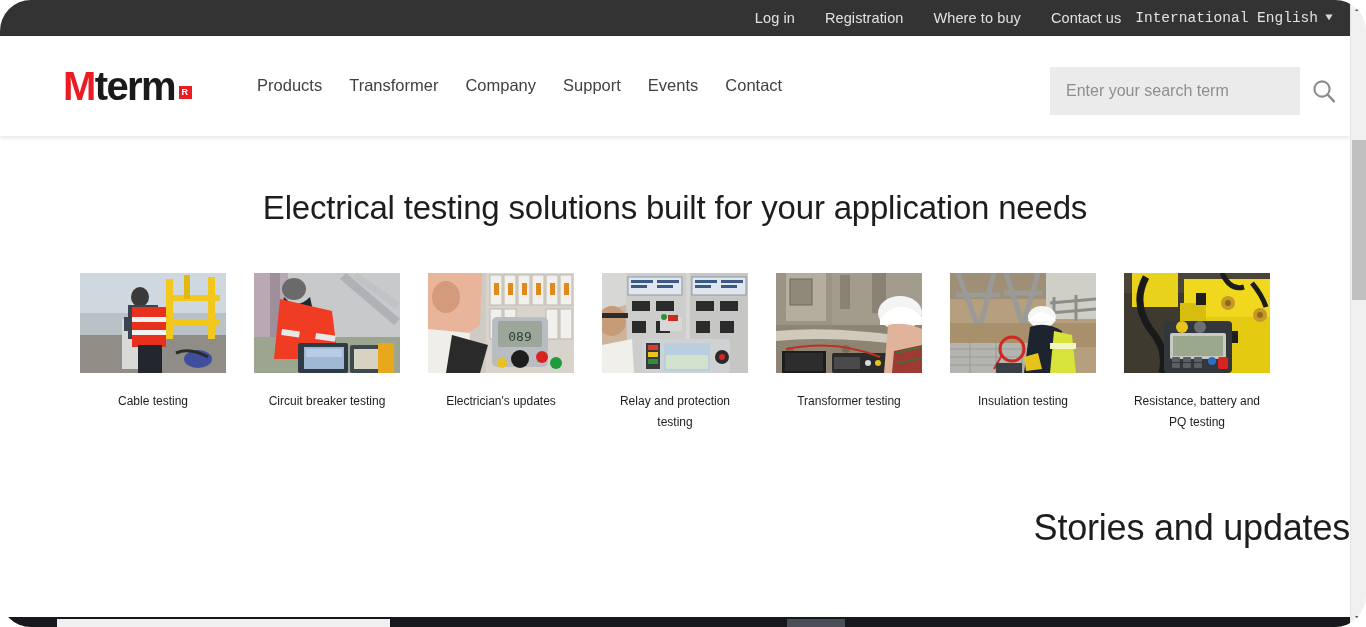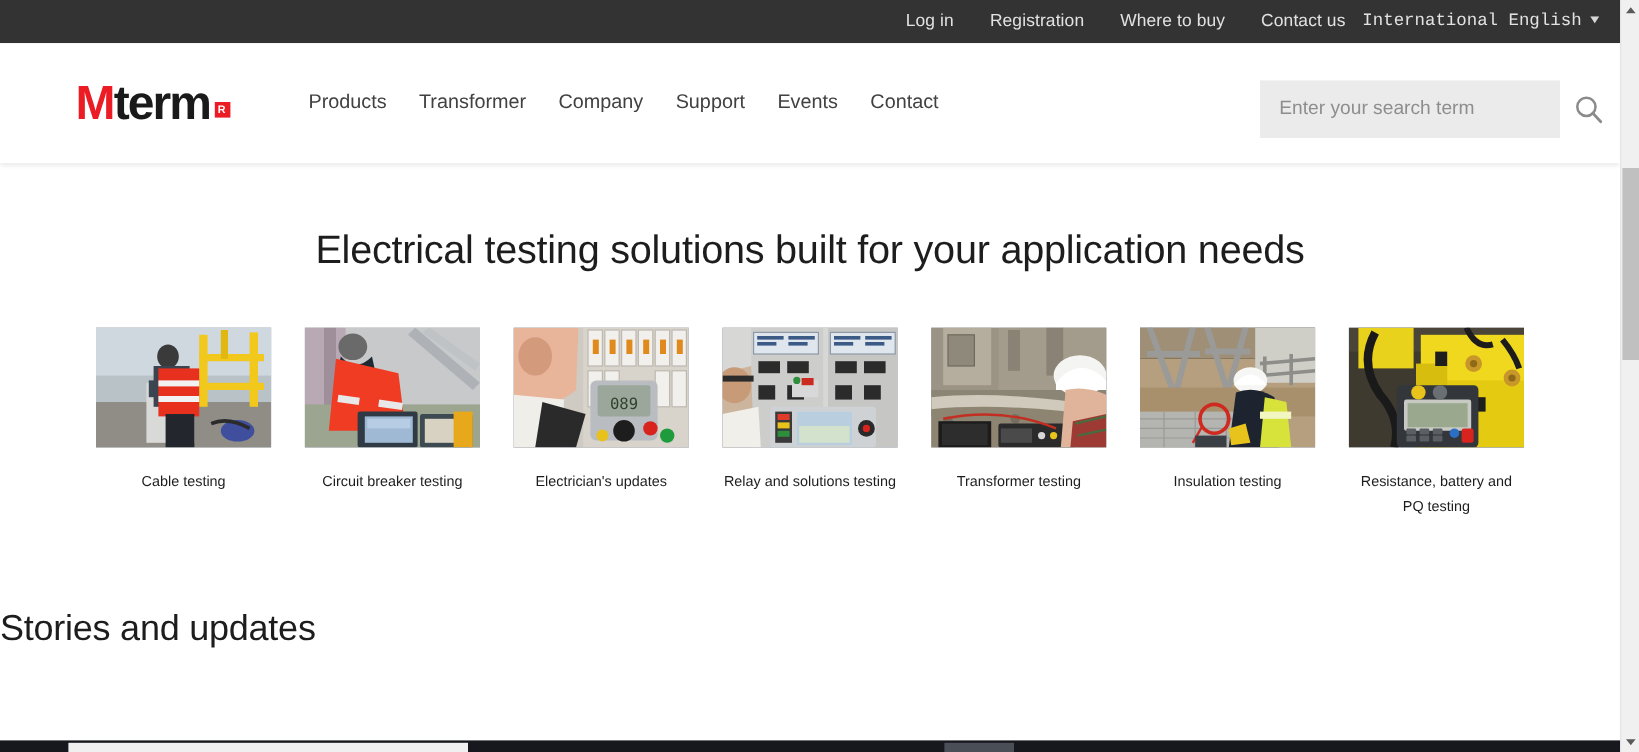--- a/index.html
+++ b/index.html
@@ -13,20 +13,21 @@
     overflow: hidden;
     font-family: "Liberation Sans", sans-serif;
     -webkit-font-smoothing: antialiased;
   }
   .viewport {
     position: relative;
     width: 1366px;
     height: 627px;
     overflow: hidden;
     background: #ffffff;
+    border-radius: 31px;
   }
   .page {
     position: absolute;
     left: 0;
     top: 0;
     width: 1350px;
     height: 627px;
     overflow: hidden;
     background: #ffffff;
   }
@@ -204,22 +205,22 @@
   .tile-thumb svg { display: block; }
   .tile-caption {
     margin-top: 18px;
     text-align: center;
     font-size: 12px;
     line-height: 21px;
     color: #1d1d1d;
   }
 
   .section-title {
-    text-align: left;
-    font-size: 30px;
+    text-align: right;
+    font-size: 36px;
     font-weight: normal;
     color: #1d1d1d;
     margin: 0;
     padding-top: 74px;
     letter-spacing: -0.2px;
   }
 
   
   .next-section {
     position: absolute;
@@ -459,21 +460,21 @@
               <rect x="44" y="70" width="14" height="26" fill="#3a3a3a"></rect>
               <rect x="46" y="72" width="10" height="5" fill="#e03a2a"></rect>
               <rect x="46" y="79" width="10" height="5" fill="#e8c31c"></rect>
               <rect x="46" y="86" width="10" height="5" fill="#2d8f3c"></rect>
               <rect x="62" y="70" width="46" height="28" fill="#b9cfe0"></rect>
               <rect x="64" y="82" width="42" height="14" fill="#d2e2cd"></rect>
               <circle cx="120" cy="84" r="7" fill="#2a2a2a"></circle>
               <circle cx="120" cy="84" r="3" fill="#d8241f"></circle>
             </svg>
           </div>
-          <div class="tile-caption">Relay and solutions testing</div>
+          <div class="tile-caption">Relay and protection testing</div>
         </a>
 
         <a class="tile">
           <div class="tile-thumb">
             <svg width="146" height="100" viewBox="0 0 146 100">
               <rect x="0" y="0" width="146" height="100" fill="#b0a897"></rect>
               <rect x="0" y="0" width="146" height="56" fill="#9b9383"></rect>
               <rect x="10" y="0" width="40" height="48" fill="#b5ae9e"></rect>
               <rect x="56" y="0" width="90" height="52" fill="#a39b8b"></rect>
               <rect x="64" y="2" width="10" height="34" fill="#8a8274"></rect>

